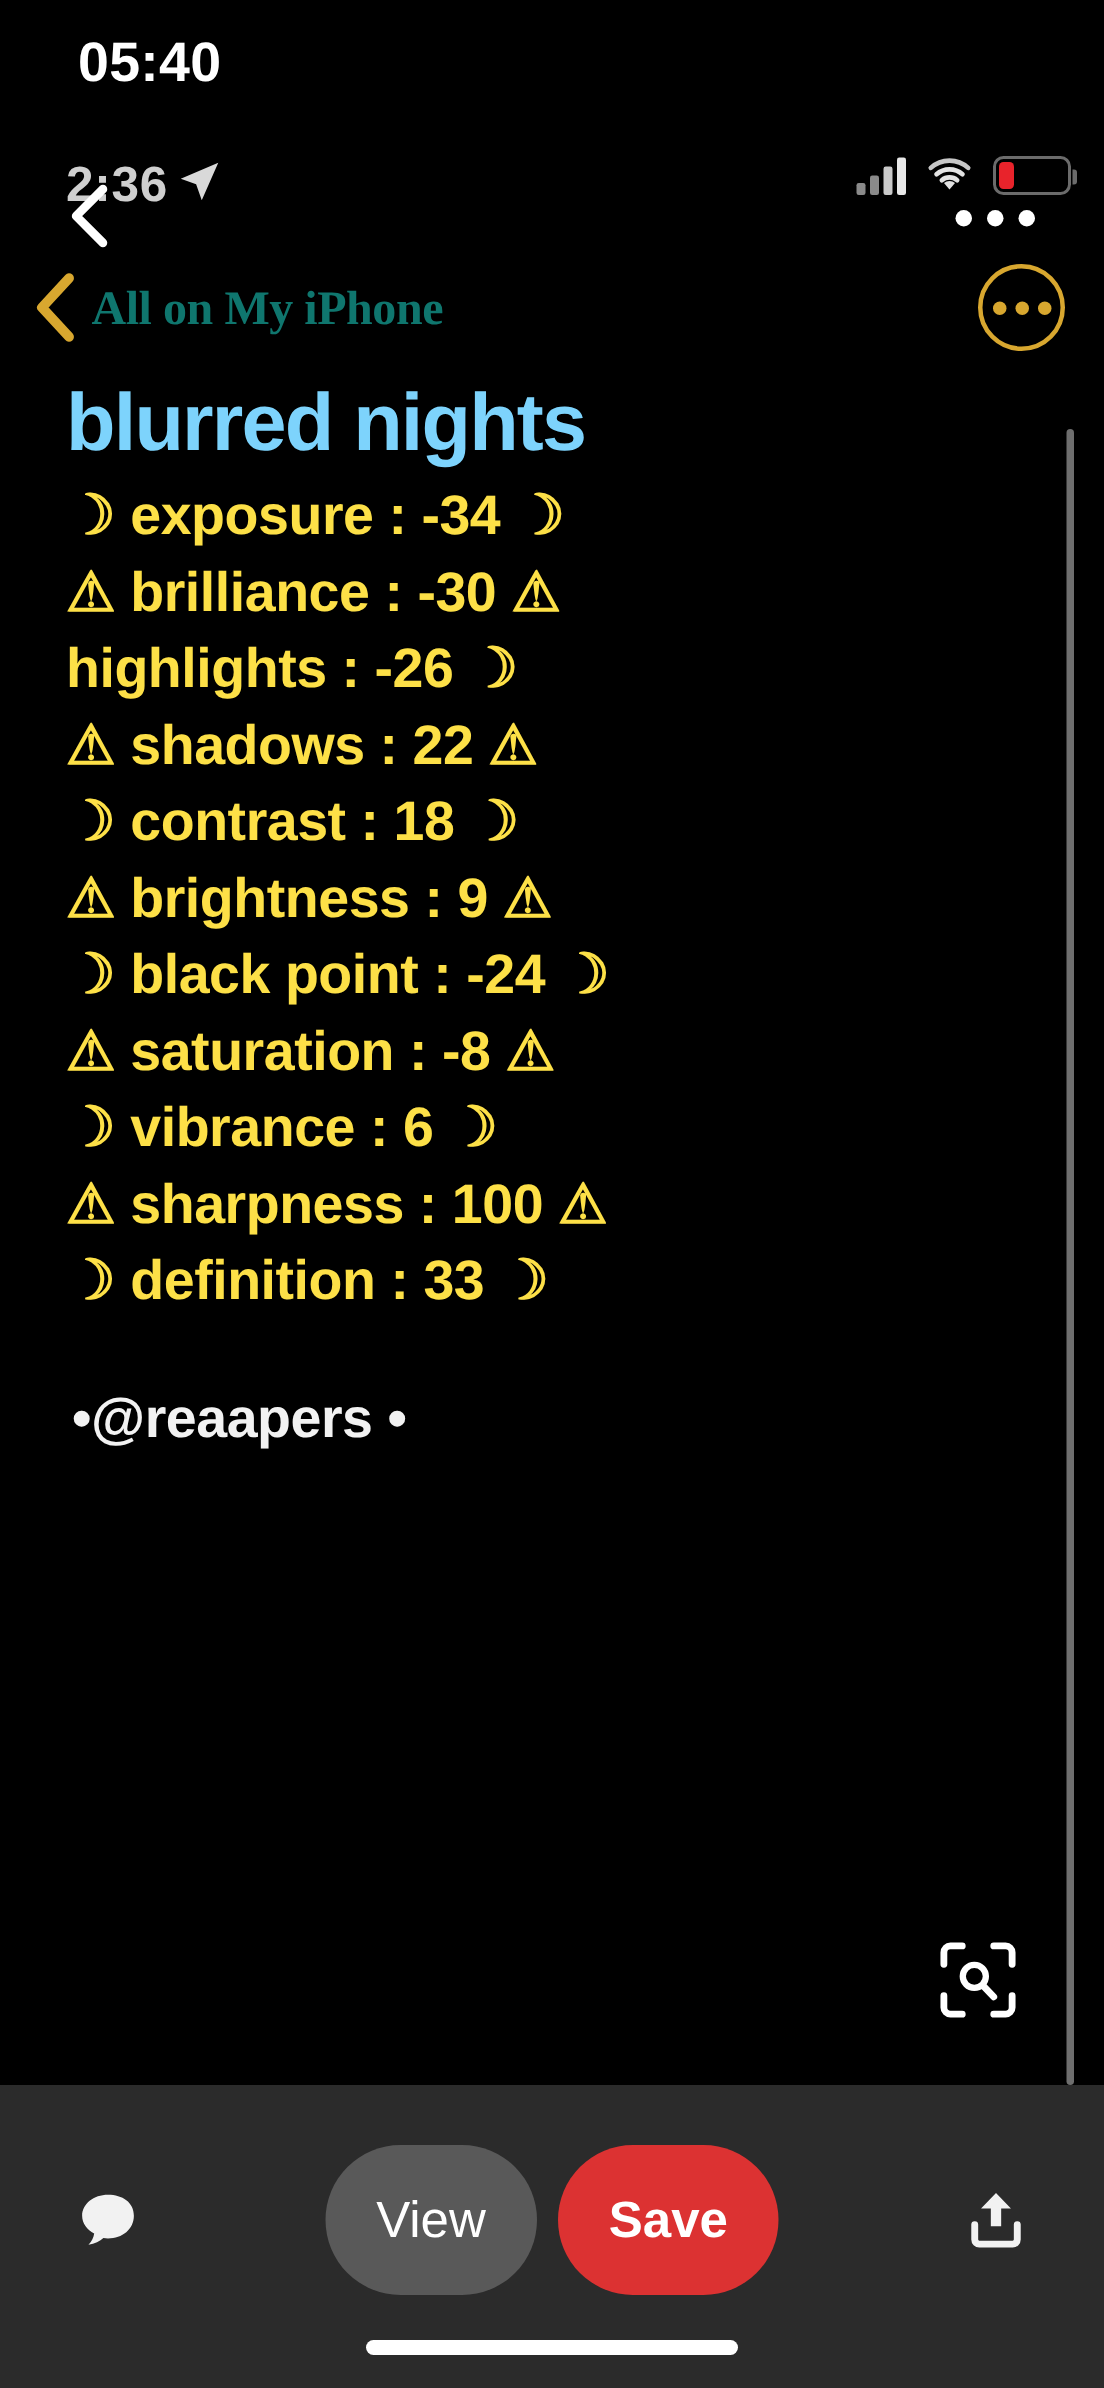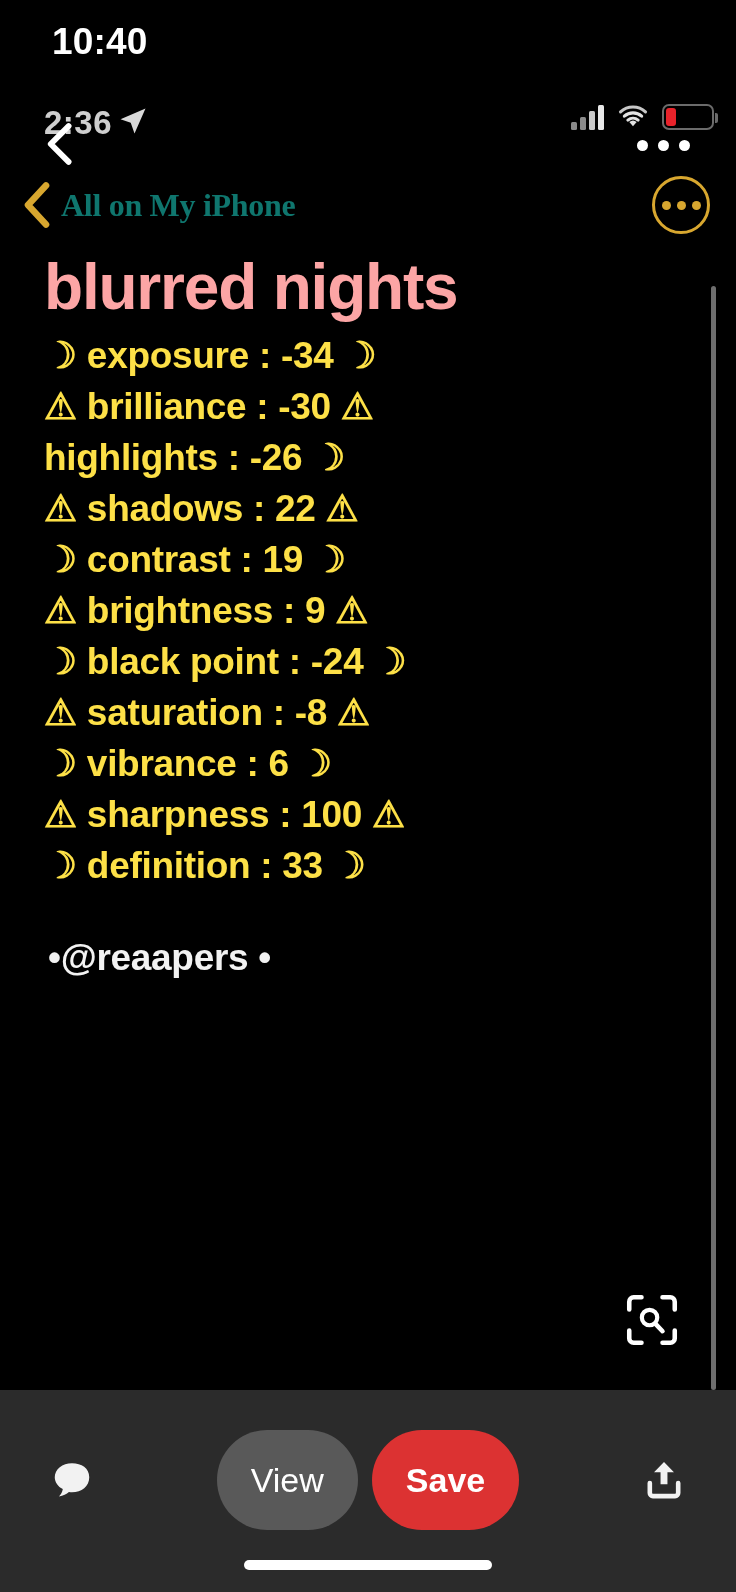--- a/index.html
+++ b/index.html
@@ -87,21 +87,21 @@
     display:flex; align-items:center; justify-content:center; gap:6px;
   }
   .more-circle span { width:9px; height:9px; border-radius:50%; background:#d8a72f; }
 
   
   .note-body {
     position:absolute; top:244px; left:0; width:736px; height:1146px;
     padding:0 34px;
   }
   .note-title {
-    color:#fca5a5; font-size:64px; font-weight:900; letter-spacing:-1.2px;
+    color:#7dd3fc; font-size:54px; font-weight:900; letter-spacing:-1.2px;
     line-height:1.12; margin:8px 0 6px 10px;
   }
   .note-line {
     color:#fde047; font-size:37px; font-weight:600; letter-spacing:-0.3px;
     line-height:51px; white-space:pre; margin-left:10px;
   }
   .note-credit {
     color:#f2f2f2; font-size:37px; font-weight:700; letter-spacing:-0.3px;
     margin:46px 0 0 14px;
   }
@@ -140,21 +140,21 @@
     position:absolute; left:50%; transform:translateX(-50%); bottom:22px;
     width:248px; height:10px; border-radius:6px; background:#fff;
   }
 </style>
 </head>
 <body>
 
 <div id="screen">
 
   <div class="outer-status">
-    <div class="outer-time">10:40</div>
+    <div class="outer-time">05:40</div>
   </div>
 
   <div class="inner-status">
     <div class="inner-time">2:36</div>
     <div class="loc-arrow">
       <svg width="30" height="30" viewBox="0 0 24 24">
           <path d="M22 2 2 10.5l8.2 2.9L13.2 22 22 2z" fill="#d9d9d9"></path>
         </svg>
     </div>
     <div class="inner-right">
@@ -199,21 +199,21 @@
     </div>
   </div>
 
   <div class="note-body">
     <div class="note-title">blurred nights</div>
 
     <div class="note-line">☽ exposure : -34 ☽</div>
     <div class="note-line">⚠ brilliance : -30 ⚠</div>
     <div class="note-line">highlights : -26 ☽</div>
     <div class="note-line">⚠ shadows : 22 ⚠</div>
-    <div class="note-line">☽ contrast : 19 ☽</div>
+    <div class="note-line">☽ contrast : 18 ☽</div>
     <div class="note-line">⚠ brightness : 9 ⚠</div>
     <div class="note-line">☽ black point : -24 ☽</div>
     <div class="note-line">⚠ saturation : -8 ⚠</div>
     <div class="note-line">☽ vibrance : 6 ☽</div>
     <div class="note-line">⚠ sharpness : 100 ⚠</div>
     <div class="note-line">☽ definition : 33 ☽</div>
 
     <div class="note-credit">•@reaapers •</div>
   </div>
 

